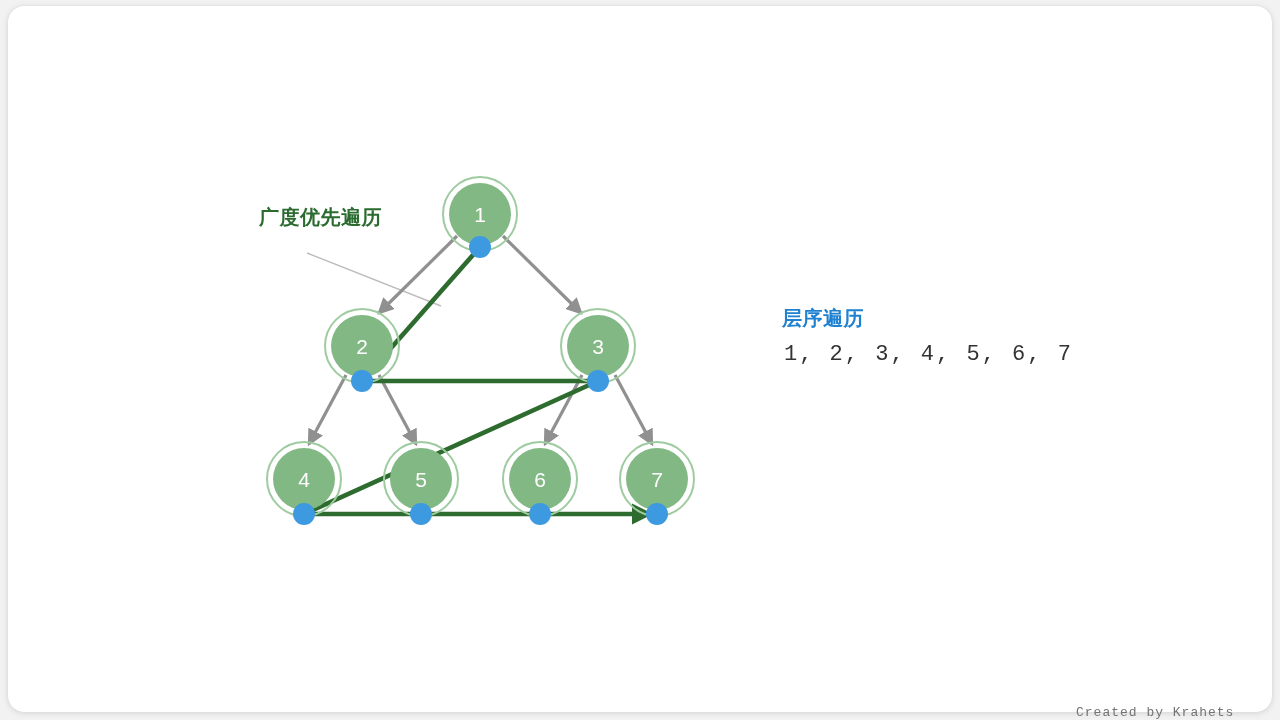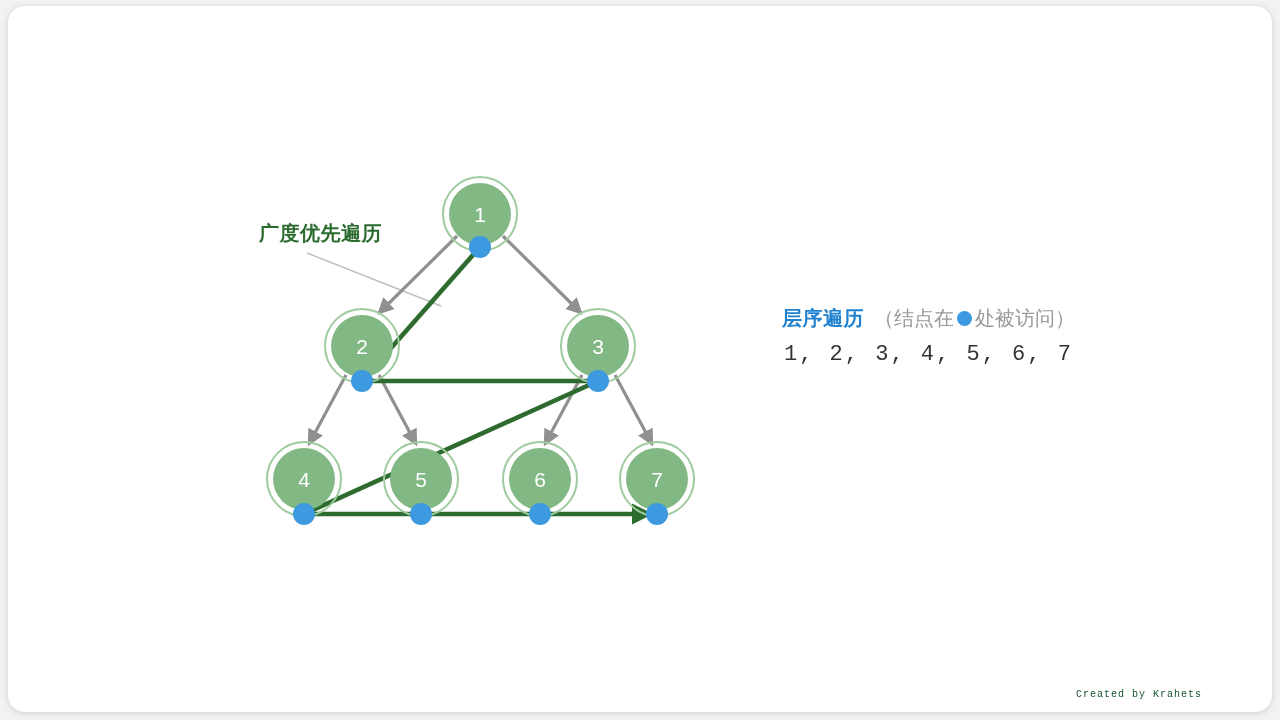--- a/index.html
+++ b/index.html
@@ -37,21 +37,21 @@
     height: 720px;
   }
   .node-label {
     font-family: "Liberation Sans", sans-serif;
     font-size: 21px;
     fill: #ffffff;
   }
   .annot-green {
     position: absolute;
     left: 259px;
-    top: 220px;
+    top: 204px;
     font-family: "Liberation Sans", sans-serif;
     font-size: 20px;
     font-weight: bold;
     color: #2b6b2f;
     letter-spacing: 0.5px;
     white-space: nowrap;
   }
   #legend {
     position: absolute;
     left: 782px;
@@ -90,24 +90,24 @@
     top: 342px;
     font-family: "Liberation Mono", monospace;
     font-size: 22px;
     color: #333333;
     letter-spacing: 2px;
     white-space: nowrap;
   }
   #credit {
     position: absolute;
     left: 1076px;
-    top: 689px;
+    top: 705px;
     font-family: "Liberation Mono", monospace;
-    font-size: 10px;
-    color: #14532d;
+    font-size: 13px;
+    color: #737373;
     letter-spacing: 1px;
     white-space: nowrap;
   }
 </style>
 </head>
 <body>
 
 <div id="stage">
   <div id="card"></div>
 
@@ -184,23 +184,18 @@
         <text class="node-label" x="657" y="487" text-anchor="middle">7</text>
         <circle cx="657" cy="514" r="11" fill="#3d9ae0"></circle>
       </g>
     </g>
   </svg>
 
   <div class="annot-green">广度优先遍历</div>
 
   <div id="legend">
     <span class="legend-title">层序遍历</span>
-    <span class="legend-paren">
-      <span>（结点在</span>
-      <span class="legend-dot"></span>
-      <span>处被访问）</span>
-    </span>
   </div>
 
   <div id="sequence">1, 2, 3, 4, 5, 6, 7</div>
 
   <div id="credit">Created by Krahets</div>
 </div>
 
 </body></html>

